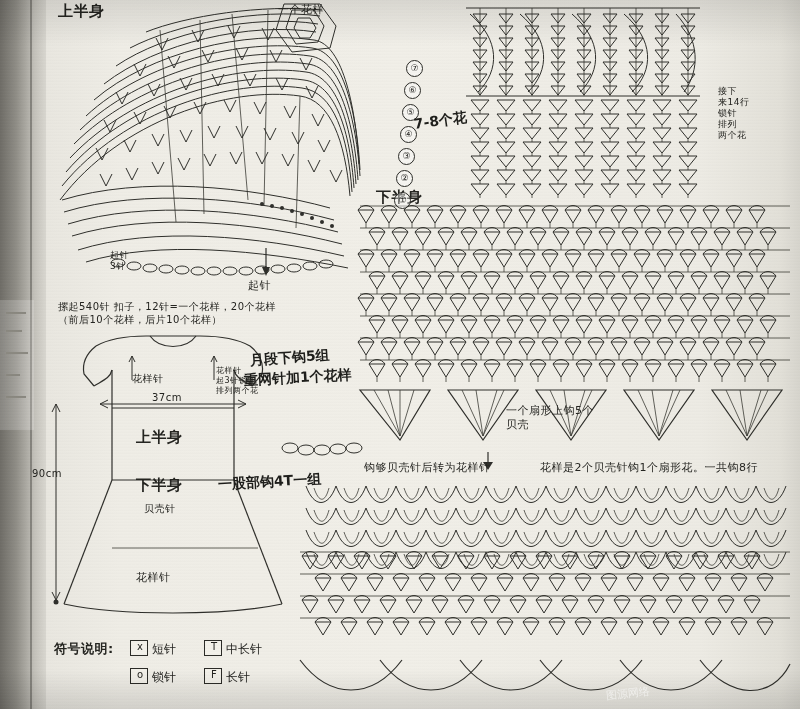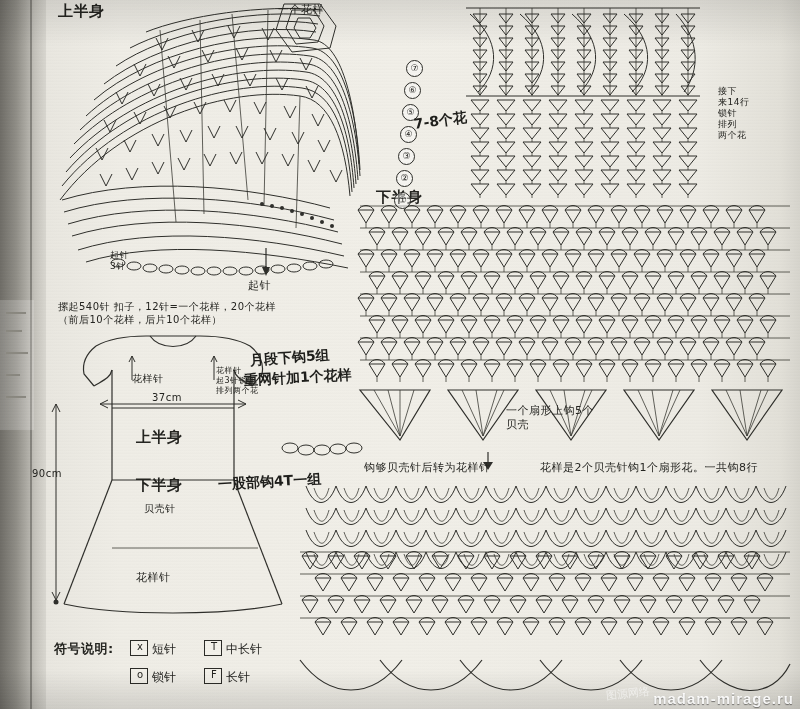--- a/index.html
+++ b/index.html
@@ -1336,14 +1336,13 @@
 
   <div class="legendbox" style="left:204px;top:668px;"></div>
   <div class="legendrow" style="left:206px;top:669px;font-size:10px;width:16px;text-align:center;">F</div>
   <div class="legendrow" style="left:226px;top:669px;">长针</div>
 
   <div class="grain"></div>
   <div class="shadowTop"></div>
   <div class="shadowBot"></div>
 
   <div class="wm2">图源网络</div>
-  <div class="wm">madam-mirage.ru</div>
 </div>
 
 </body></html>

